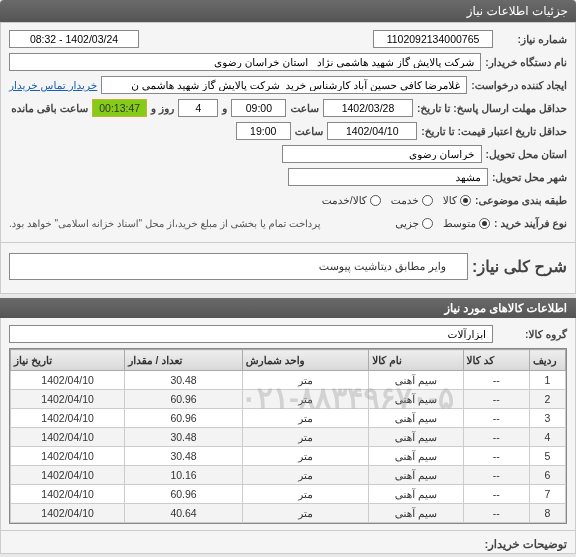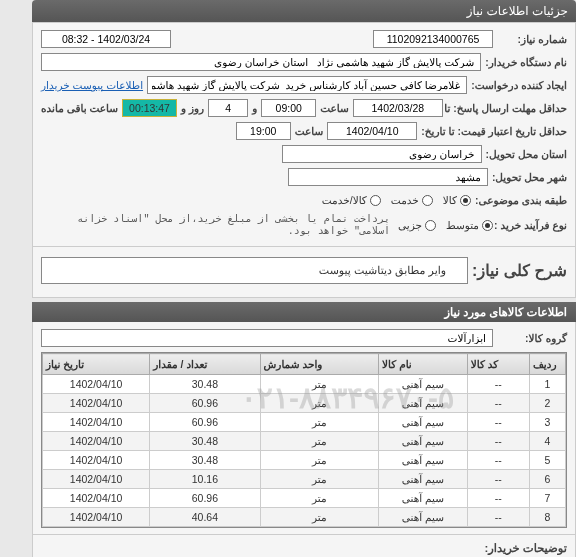--- a/index.html
+++ b/index.html
@@ -48,34 +48,34 @@
   line-height: 14px;
   text-align: center;
 }
 .field.wide { flex: 1; text-align: right; padding-right: 6px;}
 .field.w0 { width: 120px; }
 .field.w1 { width: 90px; }
 .field.w2 { width: 55px; }
 .field.w3 { width: 40px; }
 .link { color: #1a5fb4; cursor: pointer; text-decoration: underline; font-size: 10.5px; }
 .timer {
-  background: #14b8a6;
+  background: #84cc16;
   border: 1px solid #c9b23a;
   padding: 2px 6px;
   font-size: 10.5px;
   display: inline-block;
 }
 .radio-group { display: flex; gap: 10px; align-items: center; font-size: 10.5px; }
 .radio-group label { display: flex; align-items: flex-end; gap: 3px; }
 .radio-dot {
   width: 11px; height: 11px; border: 1px solid #555; border-radius: 50%;
   display: inline-flex; align-items: center; justify-content: center; background:#fff;
 }
 .radio-dot.checked::after { content:""; width:5px; height:5px; background:#333; border-radius:50%; }
-.note { font-size: 10px; color: #555; font-family: Liberation Mono, monospace; }
+.note { font-size: 10px; color: #555; }
 .section-title {
   background: linear-gradient(to bottom, #6a6a6a, #555);
   color: #fff;
   padding: 3px 9px;
   font-size: 11.5px;
   margin-top: 4px;
   font-weight: bold;
 }
 .desc-box {
   border: 1px solid #888;
@@ -102,21 +102,21 @@
 }
 tr:nth-child(even) td { background: #f3f3f3; }
 .watermark {
   position: absolute;
   font-size: 30px;
   color: rgba(150,150,150,0.35);
   pointer-events: none;
   font-weight: bold;
   letter-spacing: 2px;
 }
-.container { position: relative; margin-left: 32px; }
+.container { position: relative; }
 .lbl-narrow { min-width: 70px; }
 </style>
 </head>
 <body>
 
 <div class="container">
 
   <div class="header-bar">
     <span>جزئیات اطلاعات نیاز</span>
   </div>
@@ -131,21 +131,21 @@
     </div>
 
     <div class="row">
       <span class="label lbl-narrow">نام دستگاه خریدار:</span>
       <input class="field wide" readonly="" value="شرکت پالایش گاز شهید هاشمی نژاد   استان خراسان رضوی" style="">
     </div>
 
     <div class="row">
       <span class="label lbl-narrow">ایجاد کننده درخواست:</span>
       <input class="field wide" readonly="" value="غلامرضا کافی حسین آباد کارشناس خرید  شرکت پالایش گاز شهید هاشمی ن" style="">
-      <span class="link">اطلاعات پیوست خریدار</span>
+      <span class="link">خریدار تماس خریدار</span>
     </div>
 
     <div class="row">
       <span class="label" style="min-width:110px">حداقل مهلت ارسال پاسخ: تا تاریخ:</span>
       <input class="field w1" readonly="" value="1402/03/28" style="">
       <span class="label">ساعت</span>
       <input class="field w2" readonly="" value="09:00" style="">
       <span class="label">و</span>
       <input class="field w3" readonly="" value="4" style="">
       <span class="label">روز و</span>

